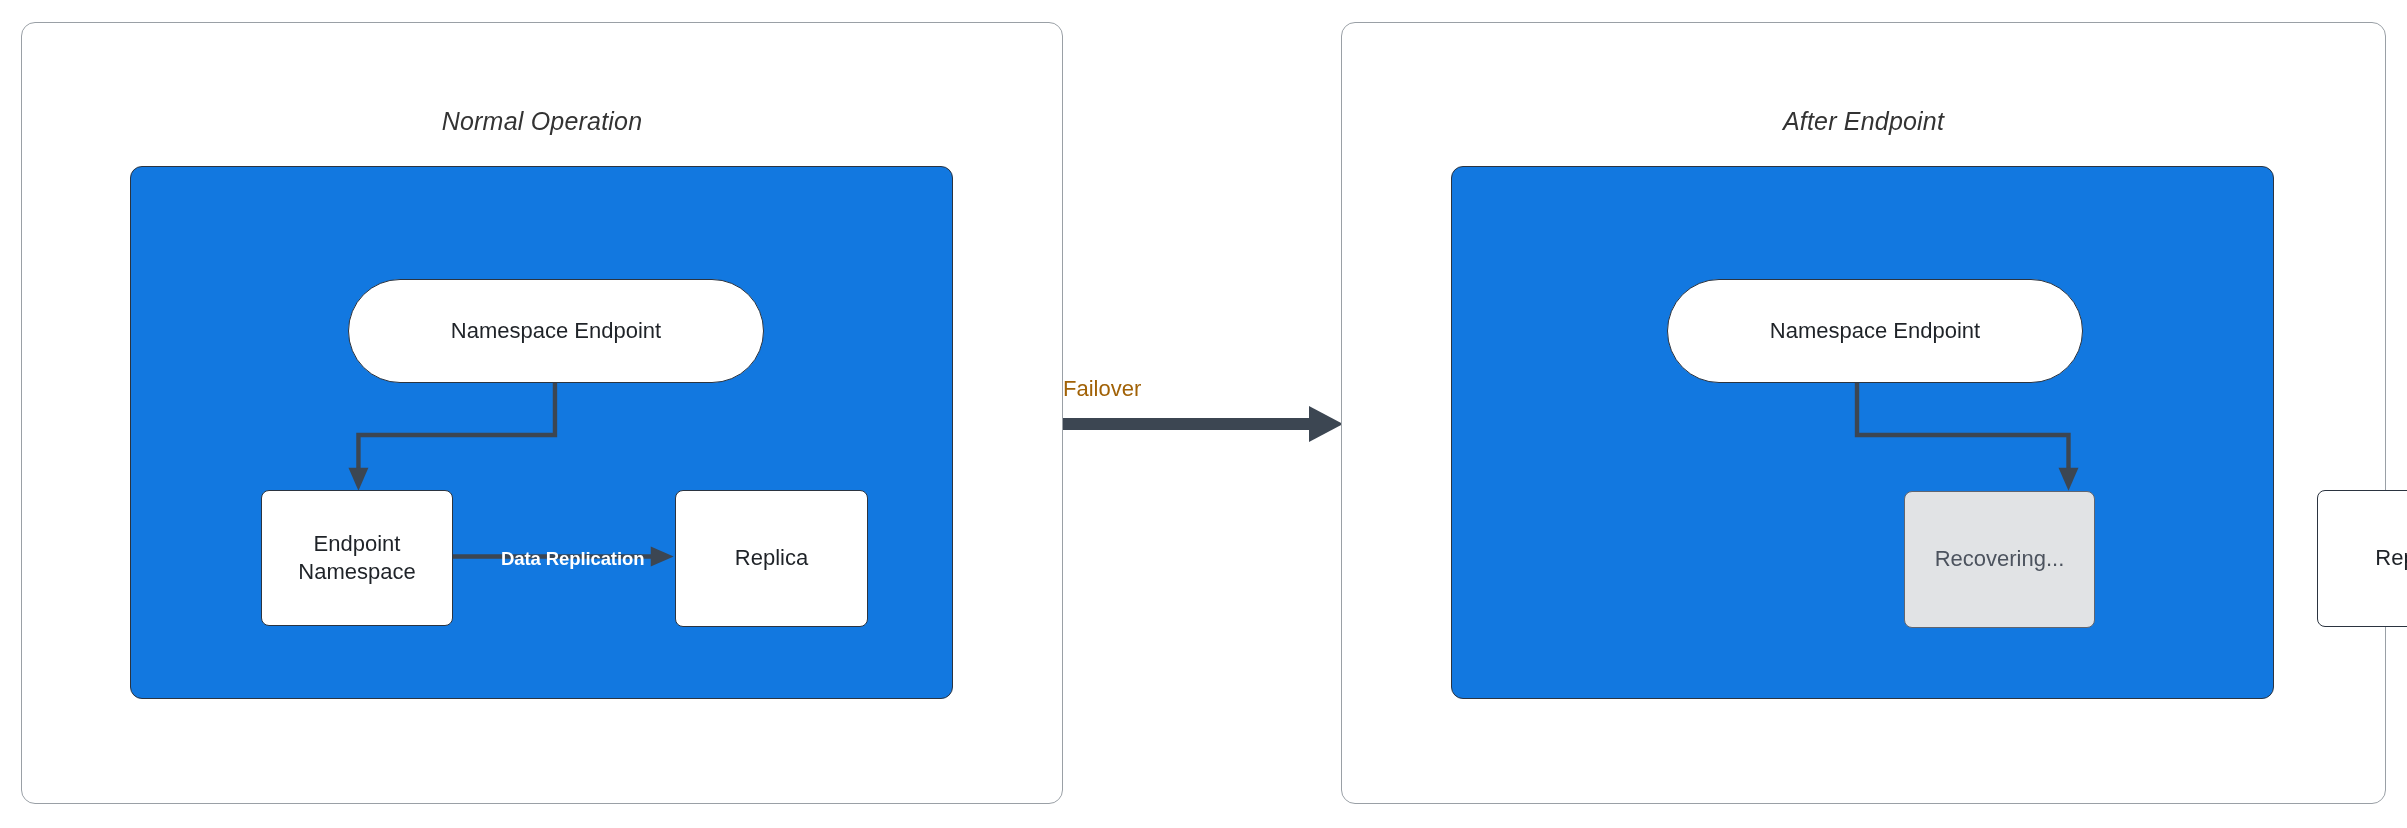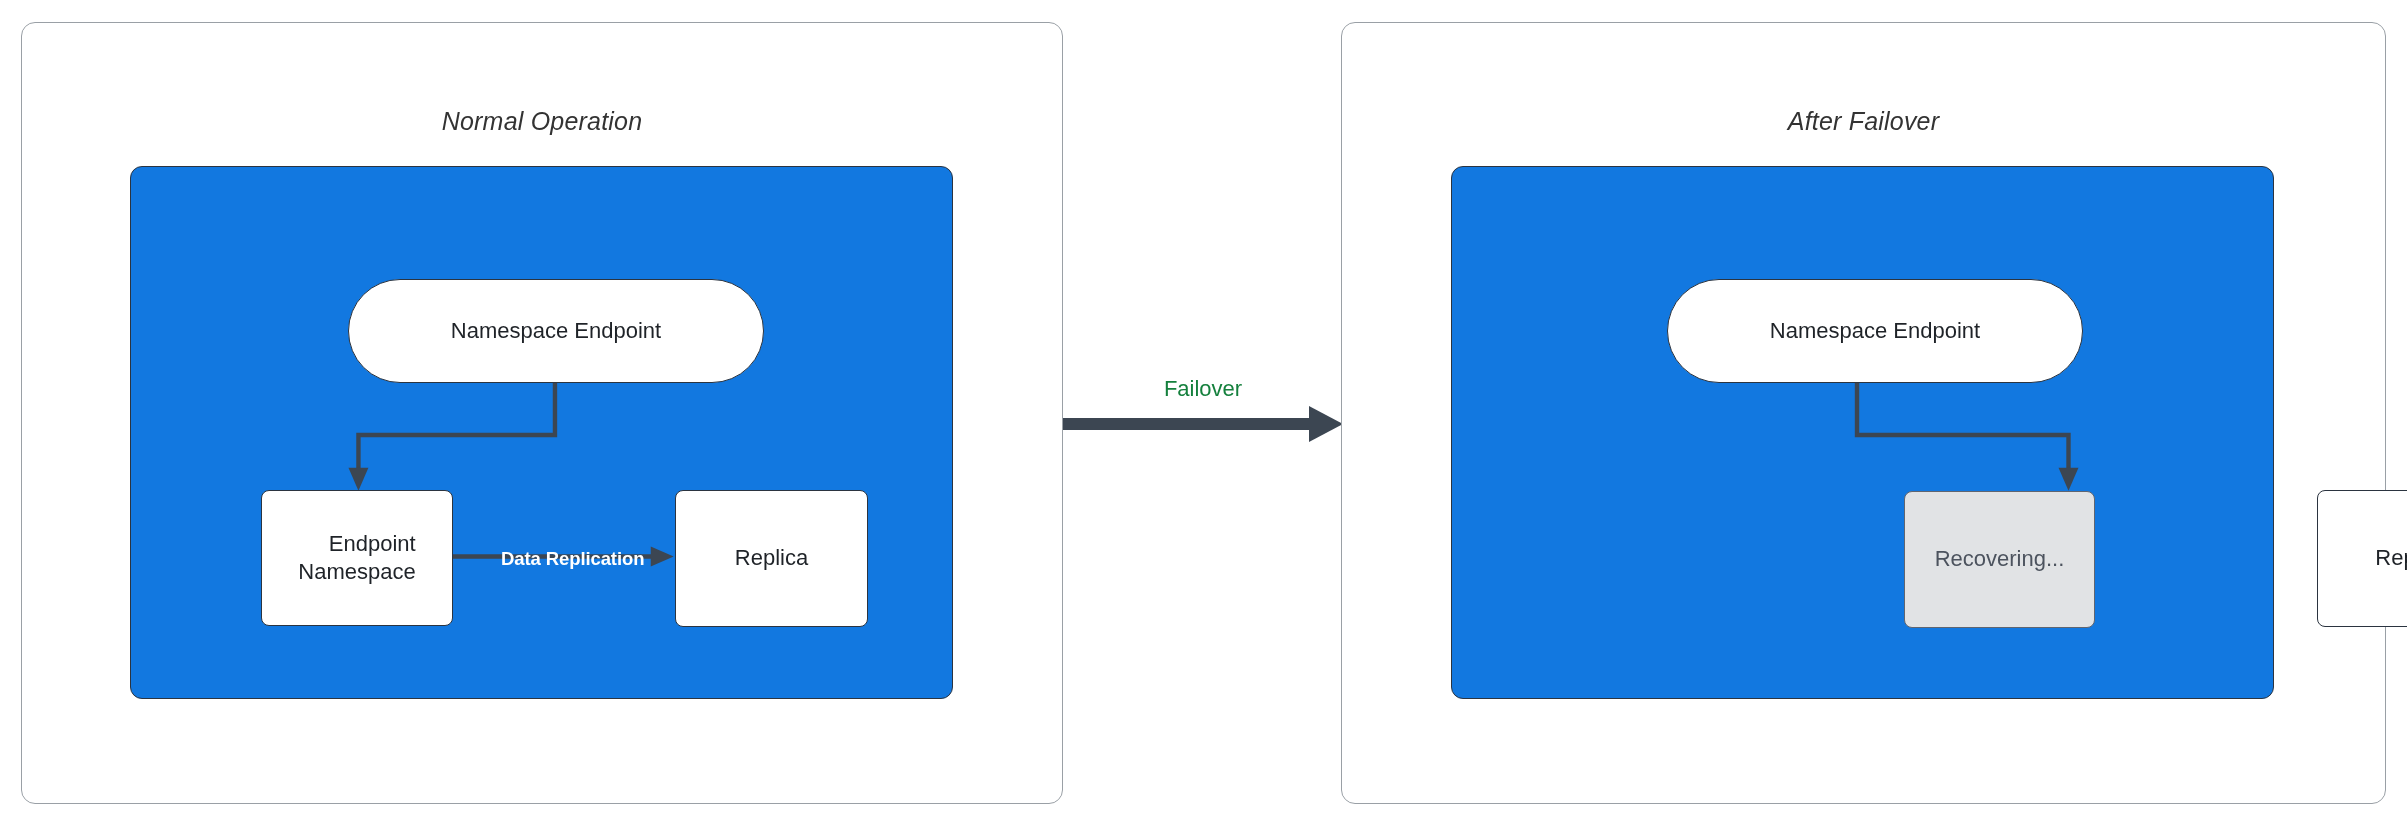--- a/index.html
+++ b/index.html
@@ -54,21 +54,21 @@
   #zone-right { left: 109px; top: 143px; width: 823px; height: 533px; }
 
   .node {
     position: absolute;
     background: #ffffff;
     border: 1.9px solid #2b3440;
     box-sizing: border-box;
     display: flex;
     align-items: center;
     justify-content: center;
-    text-align: right;
+    text-align: center;
     color: #1f2328;
     font-size: 22px;
     line-height: 1.28;
   }
   .node.pill { border-radius: 60px; }
   .node.rect { border-radius: 8px; }
   .node.recovering {
     background: #e1e3e5;
     border-color: #5f6571;
     color: #4c535e;
@@ -110,23 +110,23 @@
   
   #failover-wrap {
     position: absolute;
     left: 1063px; top: 370px;
     width: 280px; height: 130px;
   }
   #failover-label {
     position: absolute;
     left: 0; top: 6px;
     width: 100%;
-    text-align: center;
+    text-align: left;
     font-size: 22px;
-    color: #15803d;
+    color: #a16207;
     white-space: nowrap;
   }
   #failover-svg {
     position: absolute;
     left: 0; top: 0;
     width: 280px; height: 130px;
     overflow: visible;
   }
 </style>
 </head>
@@ -168,21 +168,21 @@
   <div id="failover-wrap">
     <div id="failover-label">Failover</div>
     <svg id="failover-svg" viewBox="0 0 280 130">
       <rect x="0" y="48" width="252" height="12" fill="#3c4652"></rect>
       <polygon points="280,54 246,36 246,72" fill="#3c4652"></polygon>
     </svg>
   </div>
 
   <div class="panel" id="panel-right">
 
-    <div class="panel-title">After Failover</div>
+    <div class="panel-title">After Endpoint</div>
 
     <div class="zone" id="zone-right">
 
       <svg class="conn" id="conn-right" viewBox="0 0 823 533" preserveAspectRatio="none">
 
         <path d="M 406 216 L 406 269 L 618 269 L 618 311"></path>
         <polygon class="head" points="618,325 608,302 628,302"></polygon>
       </svg>
 
       <div class="node pill n-endpoint-r">Namespace Endpoint</div>

